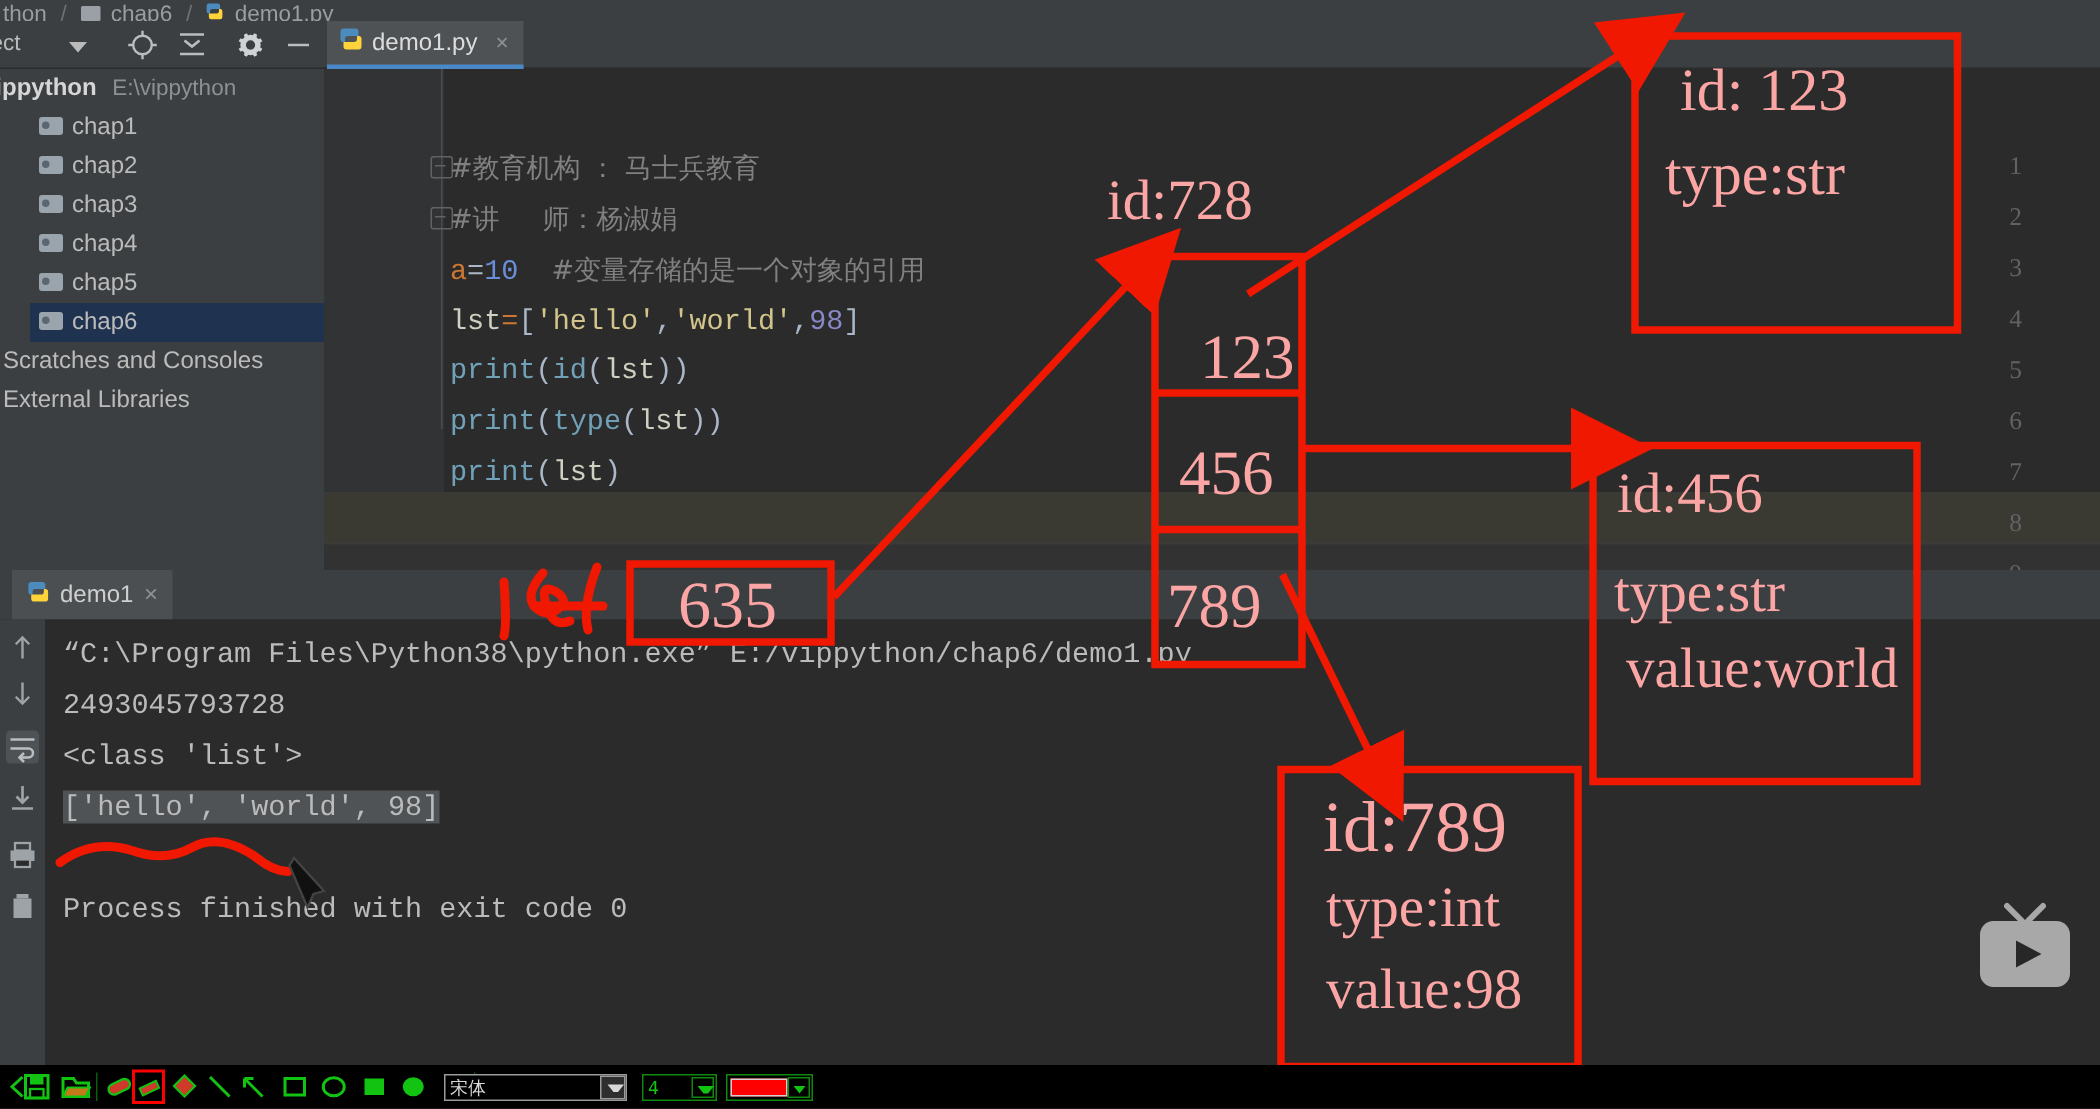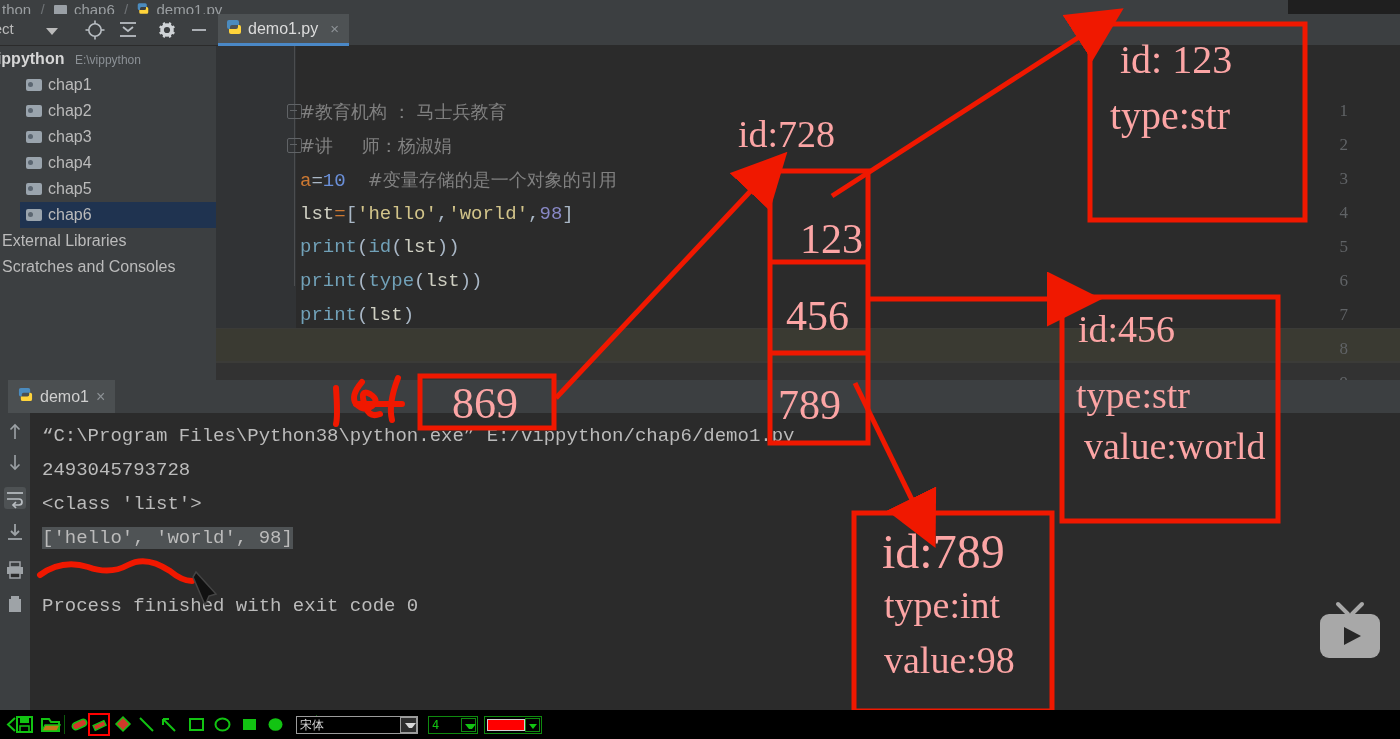--- a/index.html
+++ b/index.html
@@ -1,20 +1,20 @@
 <!DOCTYPE html>
 <html><head>
 <meta charset="utf-8">
 <style>
   html,body{margin:0;padding:0;background:#1f1f1f;}
   body{width:1400px;height:739px;overflow:hidden;position:relative;
        font-family:"Liberation Sans",sans-serif;}
 
   
-  .breadcrumb{position:absolute;left:0;top:0;width:1288px;height:14px;
+  .breadcrumb{position:absolute;left:0;top:0;width:1400px;height:14px;
      background:#3c3f41;color:#9a9ea1;font-size:15px;line-height:14px;
      white-space:nowrap;overflow:hidden;padding-left:2px;box-sizing:border-box;}
   .breadcrumb span{display:inline-block;vertical-align:-3px;}
   .bc-sep{color:#6d7174;padding:0 5px;}
   .mini-folder{display:inline-block;width:13px;height:10px;background:#9aa0a6;
      border-radius:1px;vertical-align:-1px;margin-right:3px;position:relative;}
   .mini-py{display:inline-block;width:12px;height:13px;vertical-align:-2px;margin-right:3px;}
 
   
   .proj-header{position:absolute;left:0;top:14px;width:216px;height:32px;
@@ -26,21 +26,21 @@
   .hdr-icon{position:absolute;top:5px;width:22px;height:22px;}
 
   
   .proj-panel{position:absolute;left:0;top:46px;width:216px;height:334px;
      background:#3c3f41;}
   .tree-row{position:relative;height:26px;line-height:26px;color:#bbbbbb;
      font-size:16px;white-space:nowrap;padding-left:0;}
   .tree-row.sel{background:#1f3350;}
   .tree-root{padding-left:0;}
   .root-name{font-weight:bold;color:#d6d6d6;margin-left:-12px;}
-  .root-path{color:#8c9196;font-size:12px;margin-left:6px;}
+  .root-path{color:#8c9196;font-size:15px;margin-left:6px;}
   .folder-ico{display:inline-block;width:16px;height:12px;background:#9aa4ad;
      border-radius:2px;vertical-align:-1px;margin-right:6px;position:relative;}
   .folder-ico:after{content:"";position:absolute;left:2px;top:3px;width:5px;height:5px;
      background:#5b6671;border-radius:50%;}
   .tree-indent{padding-left:6px;margin-left:20px;}
   .plain-row{padding-left:2px;}
 
   
   .tabstrip{position:absolute;left:216px;top:14px;width:1184px;height:32px;
      background:#3c3f41;border-bottom:1px solid #2b2b2b;box-sizing:border-box;}
@@ -188,24 +188,24 @@
   <div class="tree-row tree-indent">
     <span class="folder-ico"></span><span>chap4</span>
   </div>
   <div class="tree-row tree-indent">
     <span class="folder-ico"></span><span>chap5</span>
   </div>
   <div class="tree-row tree-indent sel">
     <span class="folder-ico"></span><span>chap6</span>
   </div>
   <div class="tree-row plain-row">
+    <span>Scratches and Consoles</span>
+  </div>
+  <div class="tree-row plain-row">
     <span>External Libraries</span>
-  </div>
-  <div class="tree-row plain-row">
-    <span>Scratches and Consoles</span>
   </div>
 </div>
 
 <div class="tabstrip">
   <div class="tab">
     <span>
       <svg width="16" height="16" viewBox="0 0 16 16">
           <path d="M7 1h4a2 2 0 012 2v3H6a2 2 0 00-2 2v2H3a2 2 0 01-2-2V3a2 2 0 012-2z" fill="#4b8bbe"></path>
           <path d="M9 15H5a2 2 0 01-2-2v-3h7a2 2 0 002-2V6h1a2 2 0 012 2v5a2 2 0 01-2 2z" fill="#ffd43b"></path>
         </svg>
@@ -352,21 +352,21 @@
   <path d="M362 382 q-12 14 -6 22 q8 8 16 2 q8 -6 -2 -12 q-12 -6 -4 14 q4 10 14 6" stroke="#f01800" stroke-width="6" fill="none" stroke-linecap="round"></path>
   <path d="M356 404 h46" stroke="#f01800" stroke-width="6" fill="none" stroke-linecap="round"></path>
   <path d="M398 378 q-10 26 -6 42" stroke="#f01800" stroke-width="6" fill="none" stroke-linecap="round"></path>
 
   <path d="M40 575 q22 -16 48 -8 q22 8 40 -2 q18 -10 42 6 q12 10 22 10" stroke="#f01800" stroke-width="6" fill="none" stroke-linecap="round"></path>
 
   <path d="M196 572 l20 22 -7 2 -4 9 -12 -28z" fill="#111" stroke="#444" stroke-width="1.5"></path>
 </svg>
 
 <div class="ann">
-  <span class="redtxt" style="left:452px;top:378px;font-size:44px">869</span>
+  <span class="redtxt" style="left:452px;top:378px;font-size:44px">635</span>
 
   <span class="redtxt" style="left:738px;top:112px;font-size:38px">id:728</span>
   <span class="redtxt" style="left:800px;top:215px;font-size:42px">123</span>
   <span class="redtxt" style="left:786px;top:292px;font-size:42px">456</span>
   <span class="redtxt" style="left:778px;top:381px;font-size:42px">789</span>
 
   <span class="redtxt" style="left:1120px;top:36px;font-size:40px">id: 123</span>
   <span class="redtxt" style="left:1110px;top:92px;font-size:40px">type:str</span>
 
   <span class="redtxt" style="left:1078px;top:307px;font-size:38px">id:456</span>

